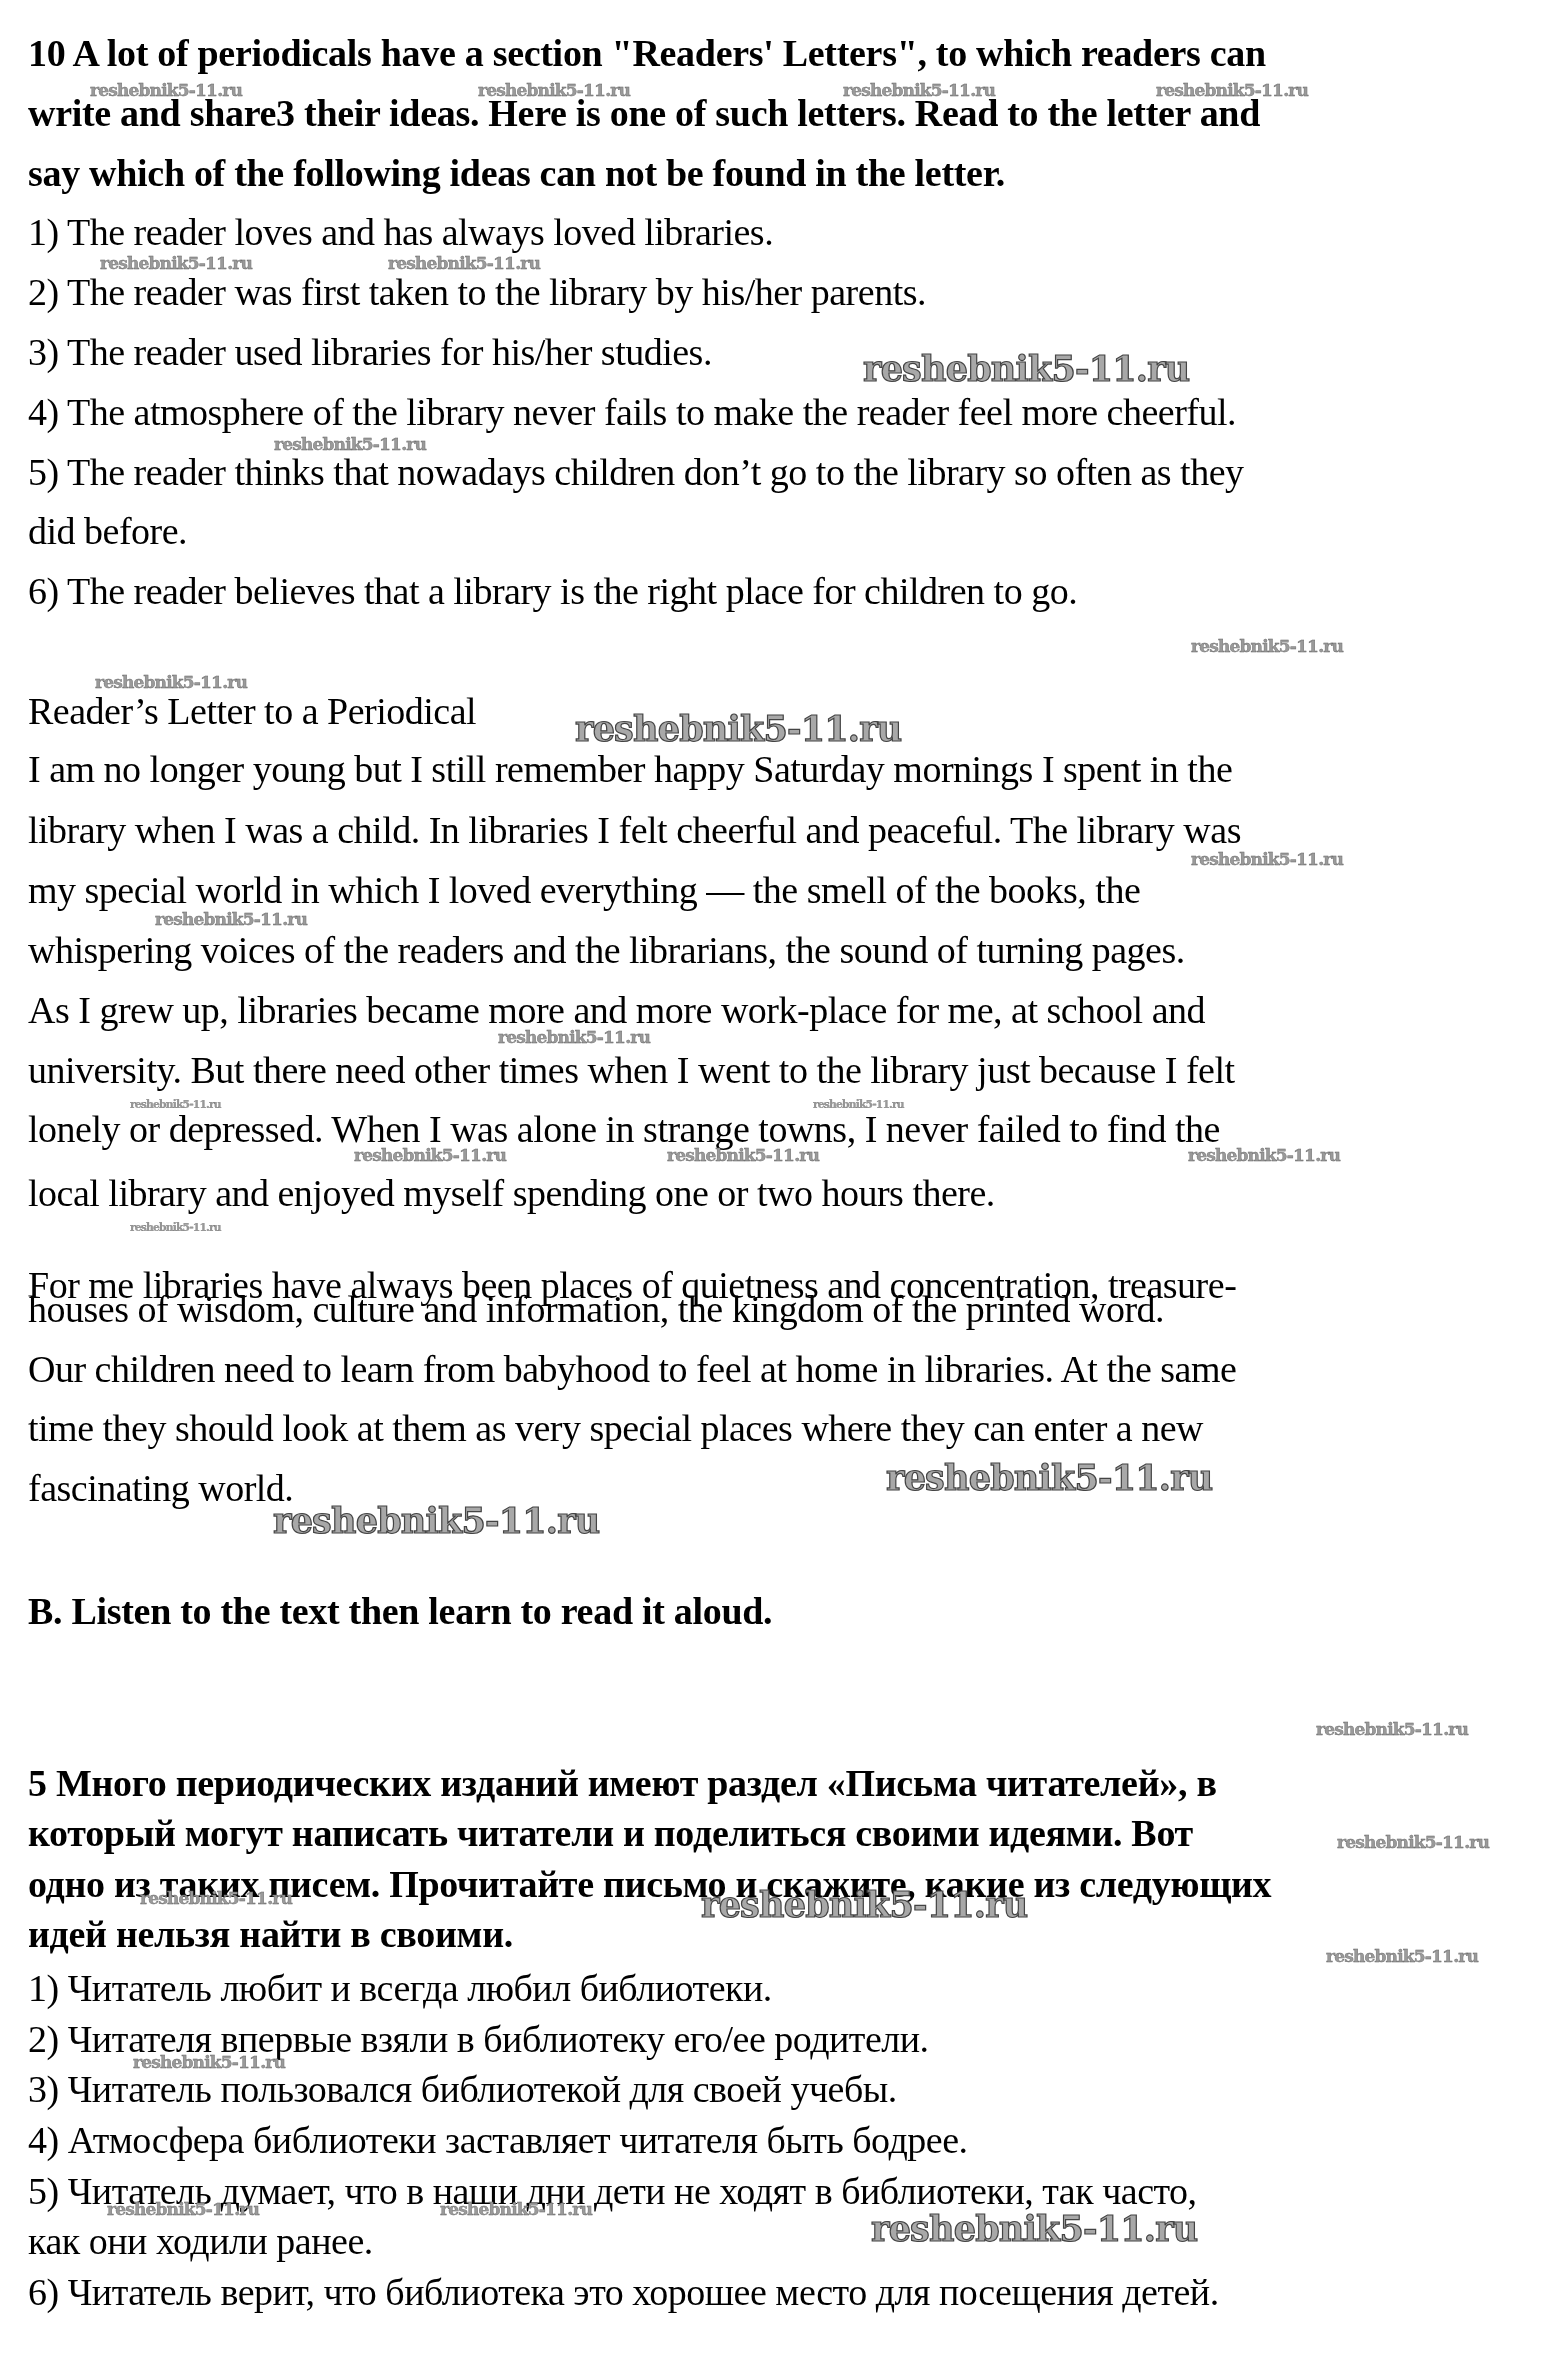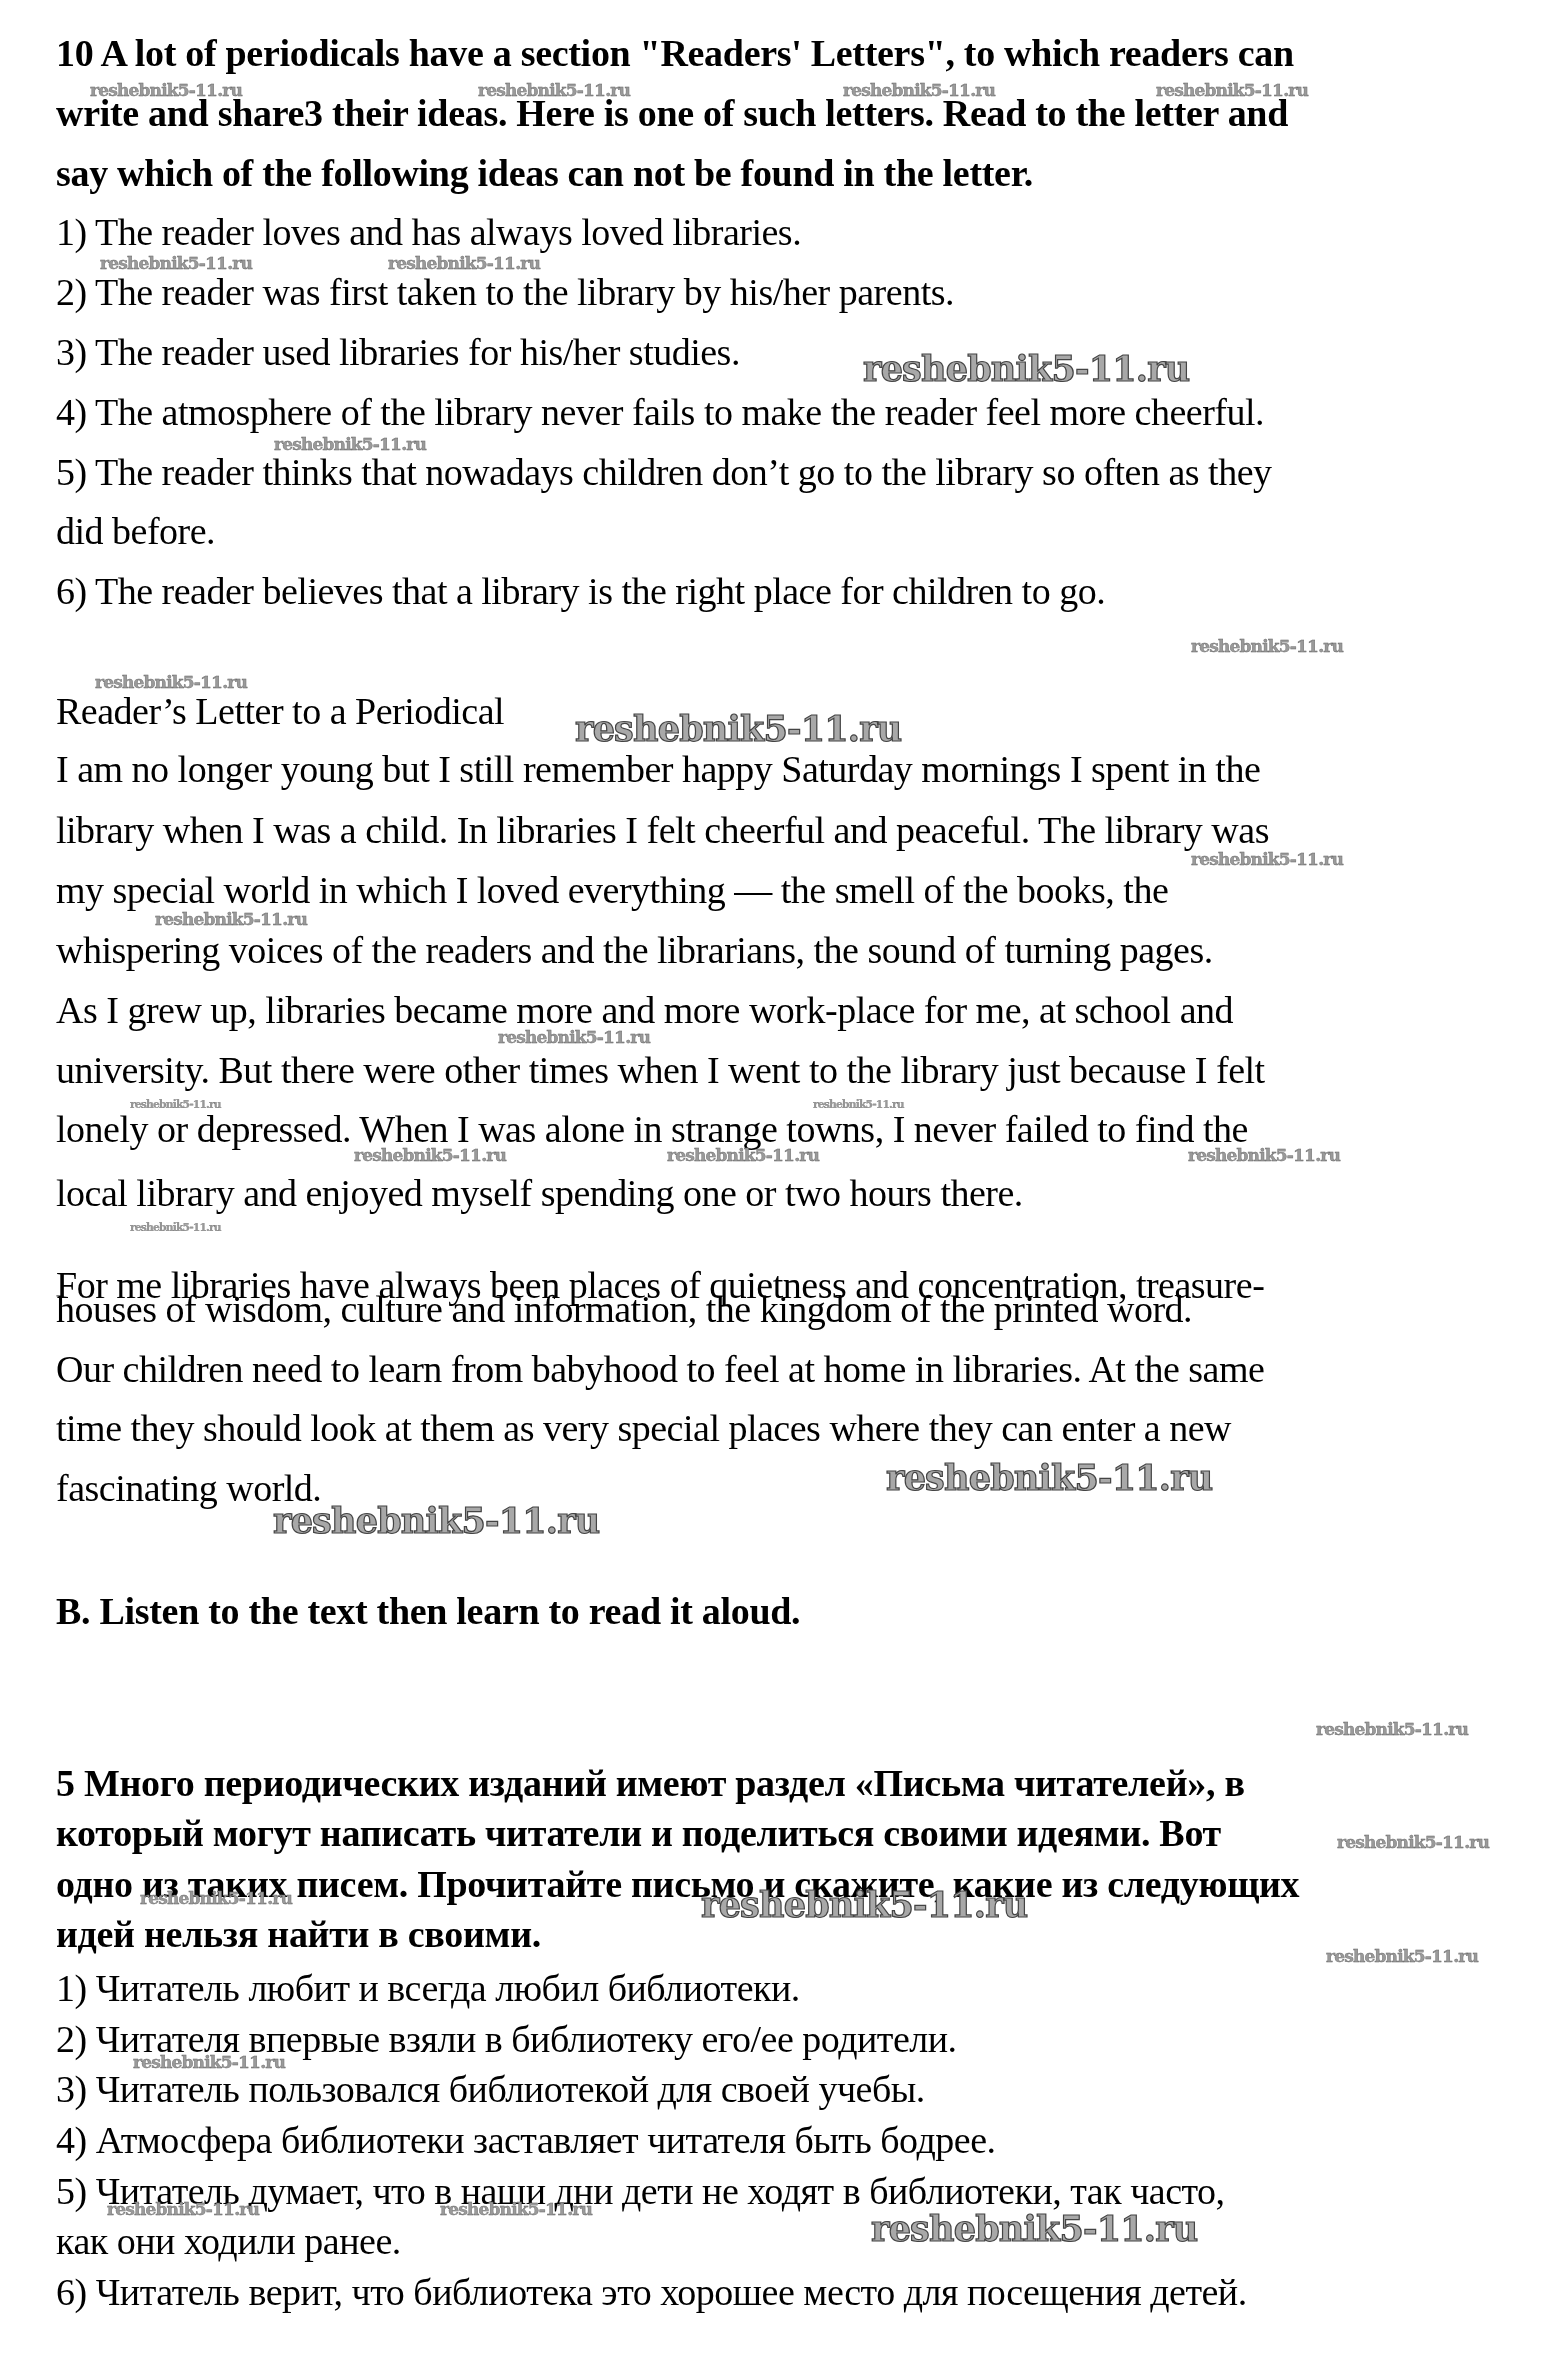--- a/index.html
+++ b/index.html
@@ -1,19 +1,19 @@
 <!DOCTYPE html>
 <html style="font-size:12.3px"><head>
 <meta charset="utf-8">
 <style>
   html, body { margin: 0; padding: 0; background: #ffffff; }
   body { width: 1552px; height: 2377px; position: relative; overflow: hidden;
          font-family: "Liberation Serif", "DejaVu Serif", serif; color: #000; }
   .page { position: absolute; left: 28px; top: 23px; width: 1510px; }
-  .line { position: absolute; left: 0; white-space: nowrap; font-size: 38px; line-height: 60px; letter-spacing: -0.5px; margin-left: 28px; }
+  .line { position: absolute; left: 0; white-space: nowrap; font-size: 38px; line-height: 60px; letter-spacing: -0.5px; }
   .bold { font-weight: bold; letter-spacing: -0.3px; }
   .wm { position: absolute; font-family: "DejaVu Serif", serif; font-weight: bold; color: #8a8a8a;
         -webkit-text-stroke: 0.8px #555; letter-spacing: -0.8px; white-space: nowrap; }
   .wm.small { font-size: 17px; color: #9a9a9a; -webkit-text-stroke: 0.4px #666; }
   .wm.large { font-size: 35px; color: #a8a8a8; -webkit-text-stroke: 1.2px #444; }
   .wm.tiny { font-size: 10.7px; color: #999; -webkit-text-stroke: 0.2px #666; }
 </style>
 </head>
 <body>
 
@@ -30,21 +30,21 @@
   <div class="line" style="top:419px;">5) The reader thinks that nowadays children don’t go to the library so often as they</div>
   <div class="line" style="top:478px;">did before.</div>
   <div class="line" style="top:538px;">6) The reader believes that a library is the right place for children to go.</div>
 
   <div class="line" style="top:658px;">Reader’s Letter to a Periodical</div>
   <div class="line" style="top:716px;">I am no longer young but I still remember happy Saturday mornings I spent in the</div>
   <div class="line" style="top:777px;">library when I was a child. In libraries I felt cheerful and peaceful. The library was</div>
   <div class="line" style="top:837px;">my special world in which I loved everything — the smell of the books, the</div>
   <div class="line" style="top:897px;">whispering voices of the readers and the librarians, the sound of turning pages.</div>
   <div class="line" style="top:957px;">As I grew up, libraries became more and more work-place for me, at school and</div>
-  <div class="line" style="top:1017px;">university. But there were other times when I went to the library just because I felt</div>
+  <div class="line" style="top:1017px;">university. But there need other times when I went to the library just because I felt</div>
   <div class="line" style="top:1076px;">lonely or depressed. When I was alone in strange towns, I never failed to find the</div>
   <div class="line" style="top:1140px;">local library and enjoyed myself spending one or two hours there.</div>
   <div class="line" style="top:1232px;">For me libraries have always been places of quietness and concentration, treasure-</div>
   <div class="line" style="top:1256px;">houses of wisdom, culture and information, the kingdom of the printed word.</div>
   <div class="line" style="top:1316px;">Our children need to learn from babyhood to feel at home in libraries. At the same</div>
   <div class="line" style="top:1375px;">time they should look at them as very special places where they can enter a new</div>
   <div class="line" style="top:1435px;">fascinating world.</div>
 
   <div class="line bold" style="top:1558px;">B. Listen to the text then learn to read it aloud.</div>
 

